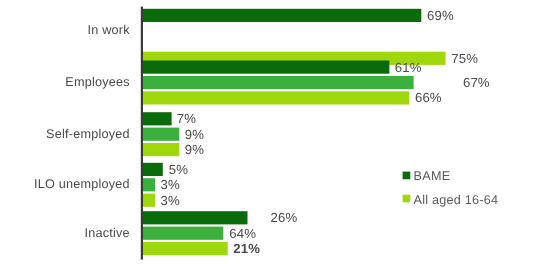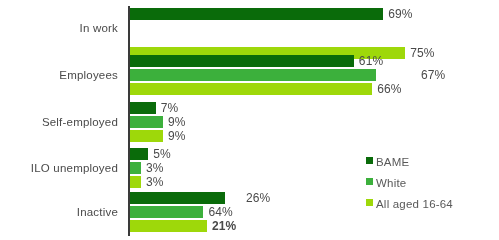--- a/index.html
+++ b/index.html
@@ -175,17 +175,16 @@
           <div class="bar-row" style="top: 28px; width: 360px; font-weight: bold;">
             <div class="bar" style="width: 77.07px; background: rgb(158, 216, 10);"></div>
             <span class="bar-value" style="left: 82.07px;">21%</span>
           </div>
         </div>
       </div>
   </div>
 
   <div class="legend" id="legend">
       <div class="legend-item"><span class="legend-swatch" style="background: rgb(10, 107, 10);"></span><span class="legend-text">BAME</span></div>
-      <div class="legend-item"><span class="legend-swatch" style="background: rgb(60, 176, 60);"></span><span class="legend-text">White</span></div>
       <div class="legend-item"><span class="legend-swatch" style="background: rgb(158, 216, 10);"></span><span class="legend-text">All aged 16-64</span></div>
     </div>
 
 </div>
 
 </body></html>

